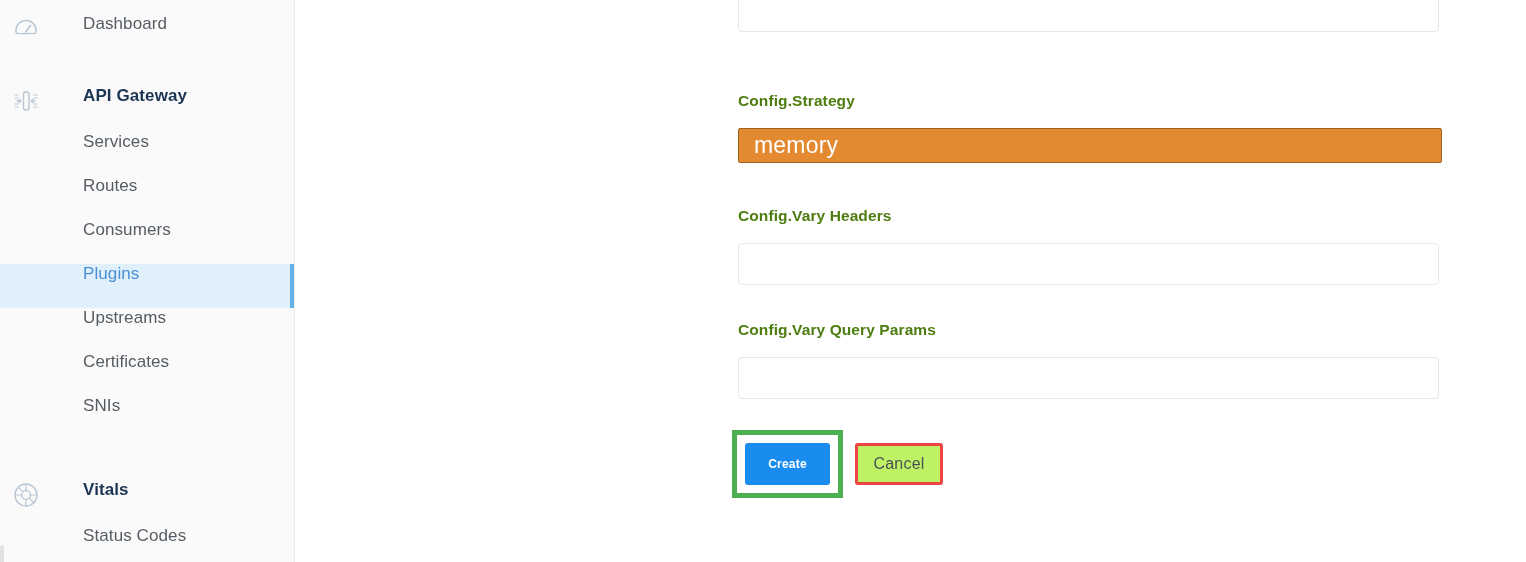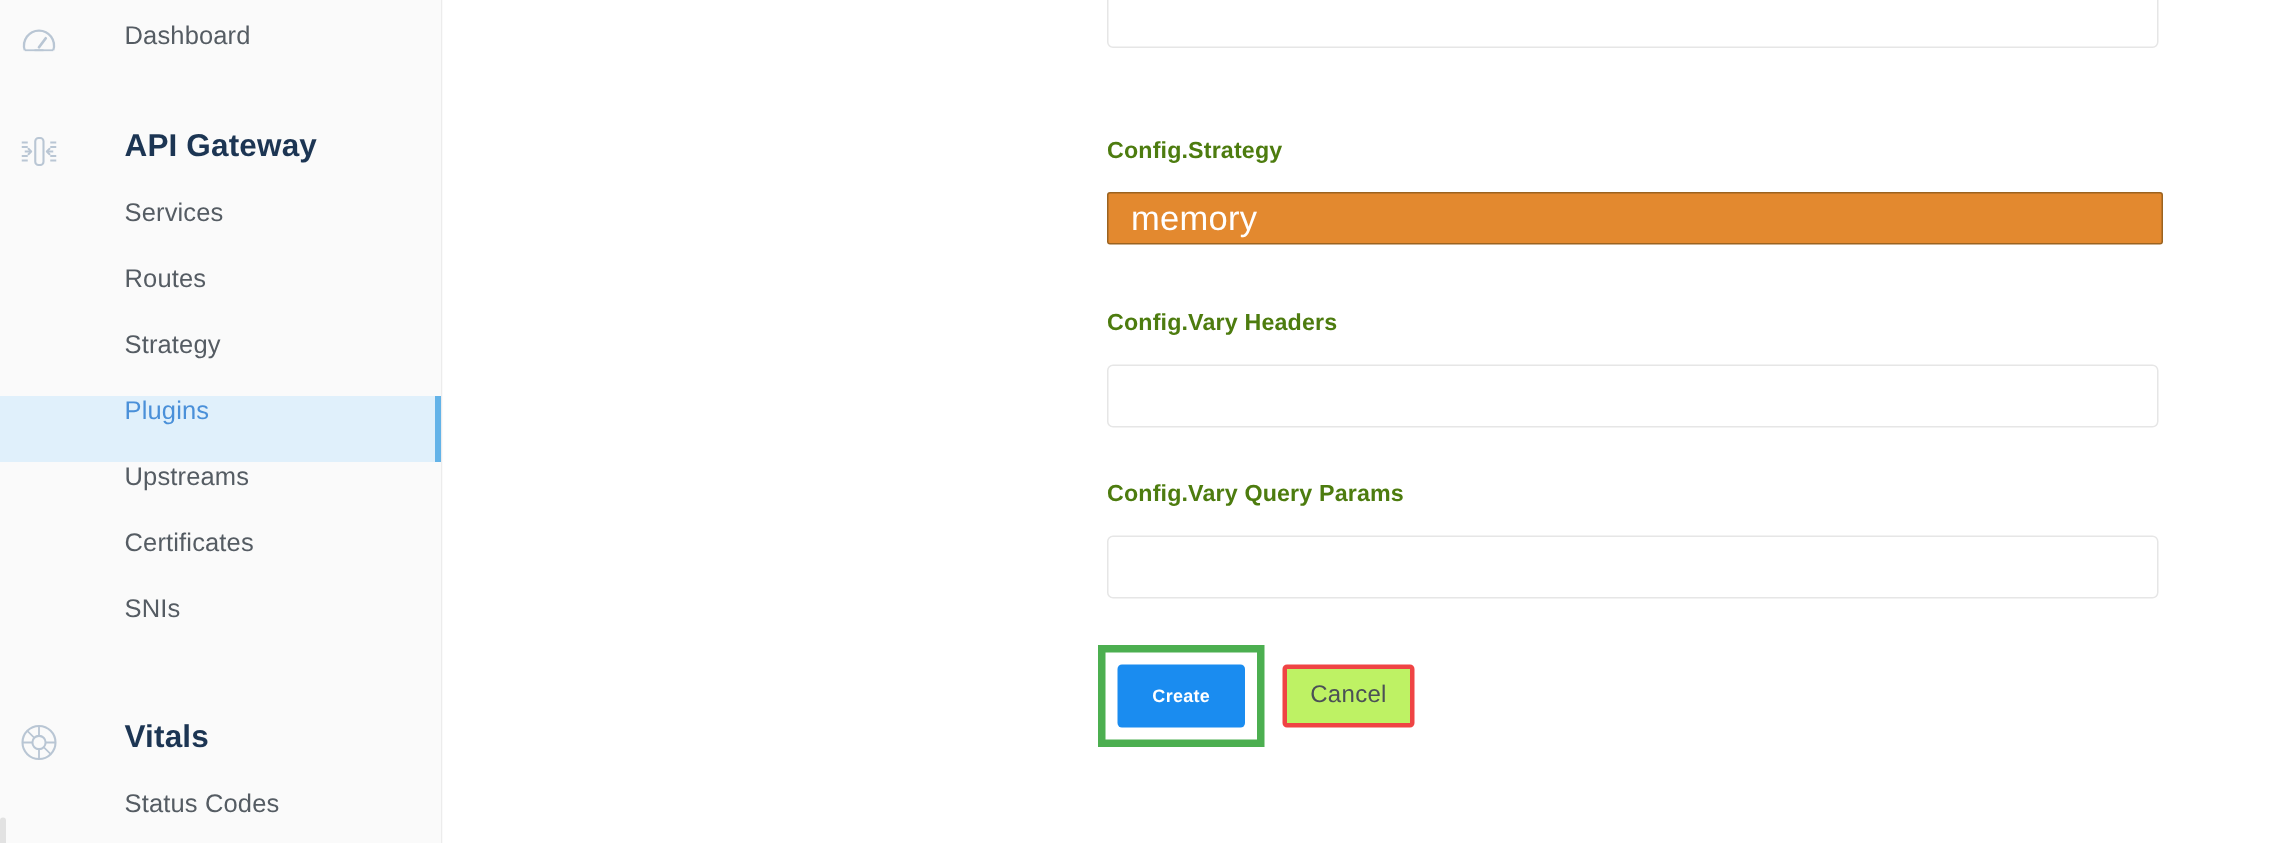--- a/index.html
+++ b/index.html
@@ -65,21 +65,21 @@
   .nav-label {
     font-size: 17px;
     color: #555c63;
     letter-spacing: 0.1px;
     padding-left: 31px;
   }
   .nav-row.section .nav-label {
     font-weight: bold;
     color: #1c3553;
     padding-left: 31px;
-    font-size: 21px;
+    font-size: 17px;
   }
   .nav-row.sub .nav-label {
     padding-left: 83px;
   }
   .nav-row.active {
     background: #e0f0fb;
   }
   .nav-row.active .nav-label {
     color: #4a90d9;
   }
@@ -244,21 +244,21 @@
       <span class="nav-label">API Gateway</span>
     </div>
 
     <div class="nav-row sub">
       <span class="nav-label">Services</span>
     </div>
     <div class="nav-row sub">
       <span class="nav-label">Routes</span>
     </div>
     <div class="nav-row sub">
-      <span class="nav-label">Strategy</span>
+      <span class="nav-label">Consumers</span>
     </div>
     <div class="nav-row sub active">
       <span class="nav-label">Plugins</span>
       <span class="active-bar"></span>
     </div>
     <div class="nav-row sub">
       <span class="nav-label">Upstreams</span>
     </div>
     <div class="nav-row sub">
       <span class="nav-label">Certificates</span>

